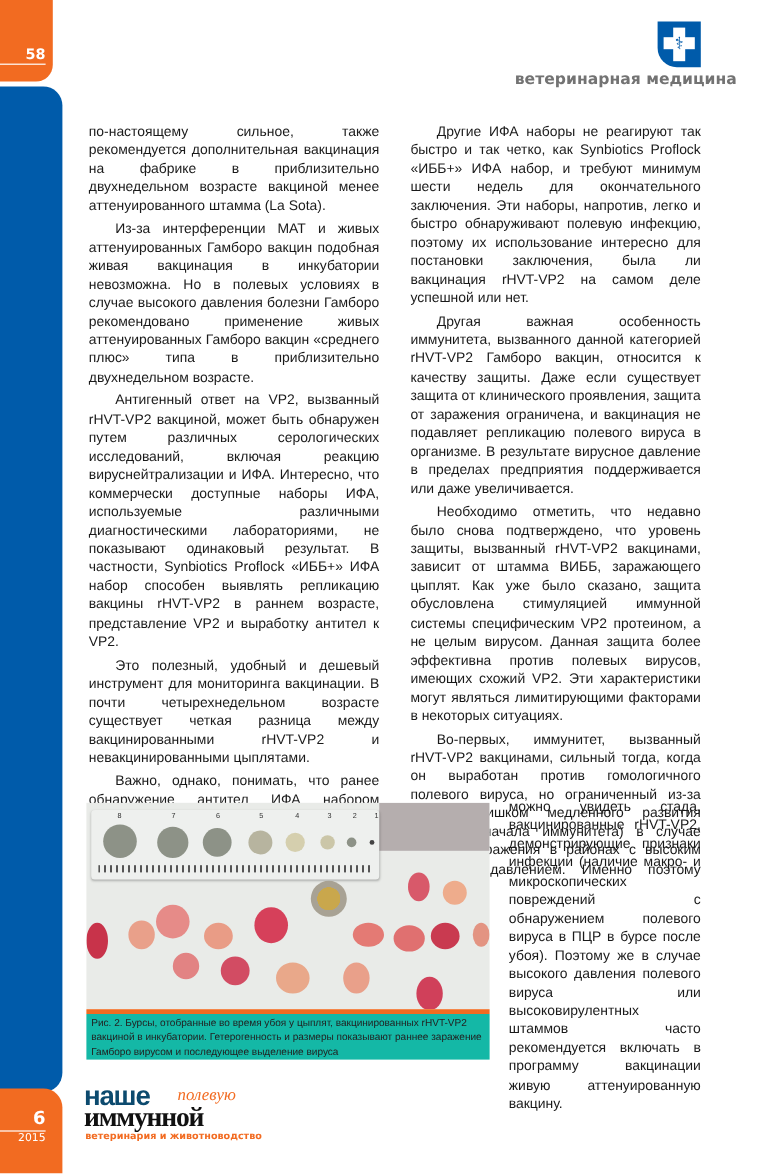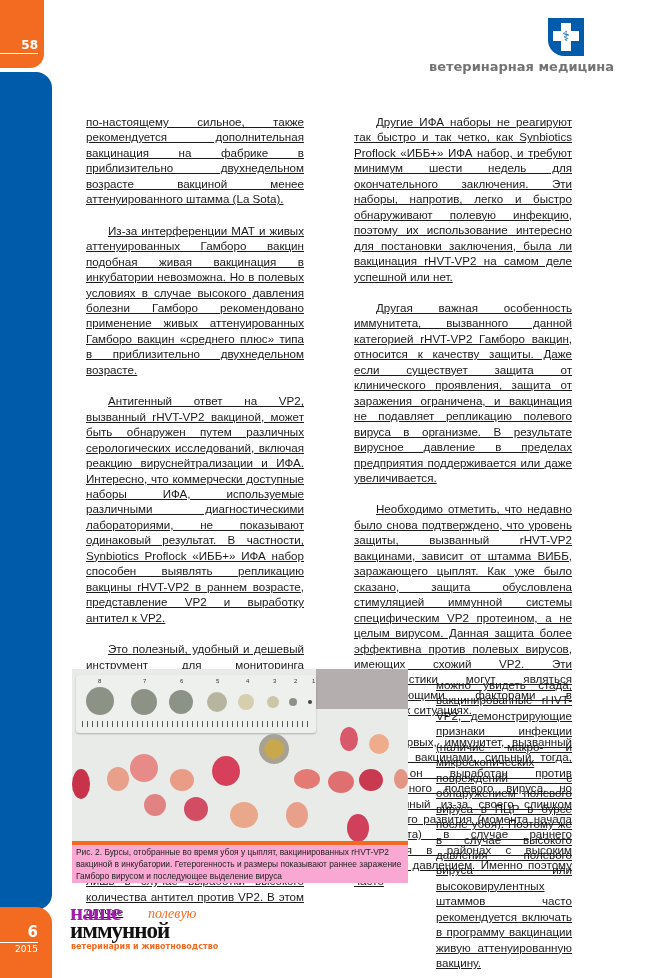--- a/index.html
+++ b/index.html
@@ -24,44 +24,44 @@
               border-bottom-left-radius:16px; }
   .logo-cross-v { position:absolute; left:13px; top:5px; width:10px; height:28px; background:#fff; }
   .logo-cross-h { position:absolute; left:5px; top:13px; width:26px; height:10px; background:#fff; }
   .logo-glyph { position:absolute; left:10px; top:9px; width:16px; text-align:center; font-size:14px;
                 color:#005baa; line-height:18px; }
   .section-title { position:absolute; right:32px; top:59px; color:#737373; font-weight:bold;
                    font-size:13px; font-family:"DejaVu Sans", sans-serif; letter-spacing:0px; }
 
   .col { position:absolute; font-size:11.6px; line-height:15.45px; text-align:justify;
          font-family:"Liberation Sans", sans-serif; }
-  .col p { margin:16px; text-indent:0;text-decoration:underline; }
+  .col p { margin:4px; text-indent:0; }
   .col p.ind { text-indent:22px; }
   .col-left { left:70px; top:98px; width:250px; }
   .col-right { left:338px; top:98px; width:250px; }
   .col-right-narrow { left:420px; top:661px; width:168px; }
 
   .figure { position:absolute; left:72px; top:669px; width:336px; height:214px; }
   .photo { position:absolute; left:0; top:0; width:336px; height:172px; background:#e9ebe8; overflow:hidden; }
   .photo-gray-corner { position:absolute; right:0; top:0; width:92px; height:40px; background:#b5aeae; }
   .ruler { position:absolute; left:4px; top:6px; width:240px; height:58px; background:#eef0ee;
            border-radius:3px; box-shadow:0 1px 2px rgba(0,0,0,0.25); }
   .ruler-hole { position:absolute; border-radius:50%; background:#8d9287; }
   .ruler-label { position:absolute; font-size:6px; color:#333; }
   .ruler-ticks { position:absolute; left:6px; bottom:6px; width:228px; height:6px;
                  background:repeating-linear-gradient(90deg,#555 0 1px,transparent 1px 5px); }
   .coin { position:absolute; border-radius:50%; background:radial-gradient(circle,#c9a74c 0 45%,#a8a294 46% 100%); }
   .bursa { position:absolute; border-radius:50%; }
   .orange-bar { position:absolute; left:0; top:172px; width:336px; height:4px; background:#f26b21; }
-  .caption { position:absolute; left:0; top:176px; width:336px; height:38px; background:#f9a8d4;
+  .caption { position:absolute; left:0; top:176px; width:336px; height:38px; background:#14b8a6;
              font-size:8.4px; line-height:12px; padding:1px 4px; box-sizing:border-box; color:#222; }
 
   .mag-logo { position:absolute; left:70px; top:902px; width:160px; height:50px; }
   .mag-line1 { position:absolute; left:0; top:0; font-size:23px; font-weight:bold; line-height:22px;
-               font-family:Liberation Serif, serif; color:#a21caf; letter-spacing:-1px; }
+               font-family:Liberation Sans, sans-serif; color:#0c4a6e; letter-spacing:-1px; }
   .mag-line1b { position:absolute; left:78px; top:4px; font-size:14px; font-style:italic;
                 font-family:"Liberation Serif", serif; color:#f26b21; }
   .mag-line2 { position:absolute; left:0; top:18px; font-size:23px; font-weight:bold; line-height:22px;
                font-family:"Liberation Serif", serif; color:#111; letter-spacing:-1px; }
   .mag-line3 { position:absolute; left:1px; top:40px; font-size:8px; font-weight:bold; color:#f26b21;
                font-family:"DejaVu Sans", sans-serif; }
 </style>
 </head>
 <body>
 

